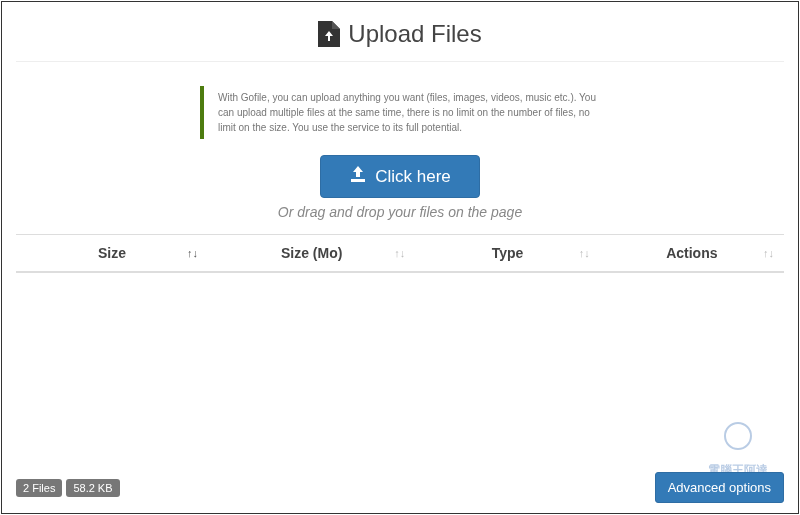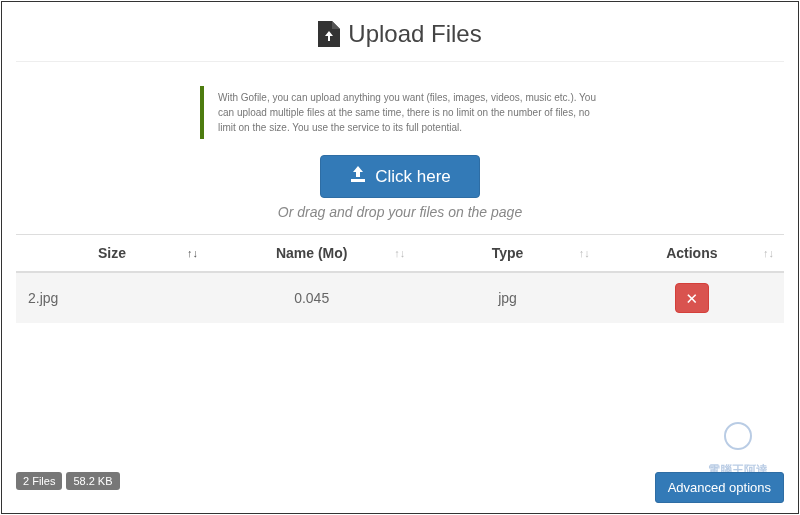--- a/index.html
+++ b/index.html
@@ -110,21 +110,21 @@
     cursor: pointer;
     font-size: 15px;
     line-height: 1;
   }
   .footer {
     position: absolute;
     left: 14px;
     right: 14px;
     bottom: 10px;
     display: flex;
-    align-items: flex-start;
+    align-items: center;
     justify-content: space-between;
   }
   .badges { display: flex; gap: 4px; }
   .badge {
     background: #777;
     color: #fff;
     font-size: 11px;
     padding: 3px 7px;
     border-radius: 3px;
   }
@@ -190,40 +190,34 @@
   <div class="hint">Or drag and drop your files on the page</div>
 
   <table>
     <thead>
       <tr>
         <th class="sorted" style="width:25%">
           <span>Size</span>
           <span class="sort">↑↓</span>
         </th>
         <th style="width:27%">
-          <span>Name (Mo)</span>
+          <span>Size (Mo)</span>
           <span class="sort">↑↓</span>
         </th>
         <th style="width:24%">
           <span>Type</span>
           <span class="sort">↑↓</span>
         </th>
         <th style="width:24%">
           <span>Actions</span>
           <span class="sort">↑↓</span>
         </th>
       </tr>
     </thead>
     <tbody>
-      <tr>
-        <td>2.jpg</td>
-        <td>0.045</td>
-        <td>jpg</td>
-        <td><button class="btn-danger"><span>✕</span></button></td>
-      </tr>
     </tbody>
   </table>
 
   <div class="watermark">
     <span class="face"></span>
     <span>電腦王阿達</span>
   </div>
 
   <div class="footer">
     <div class="badges">

